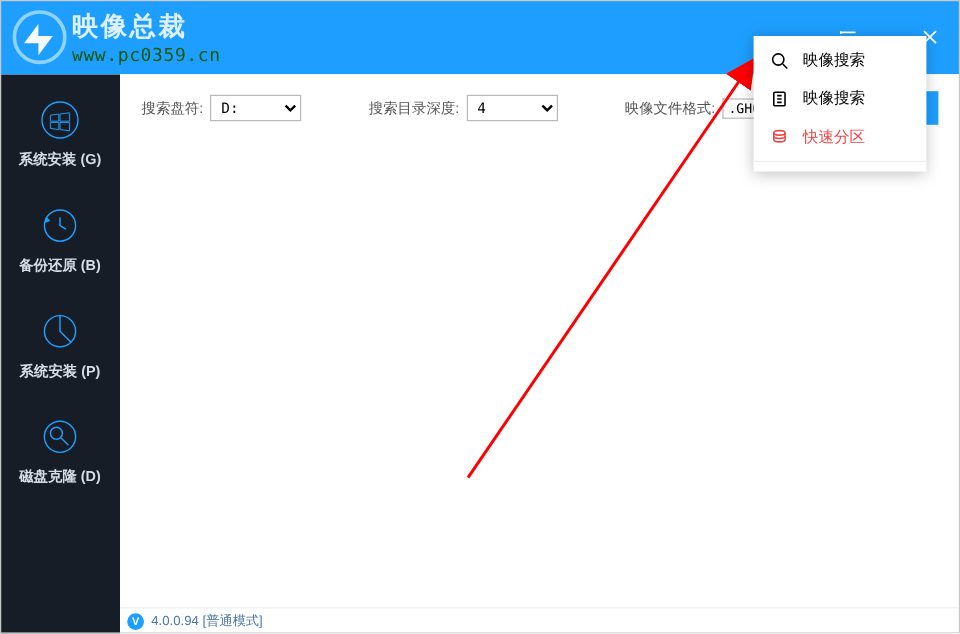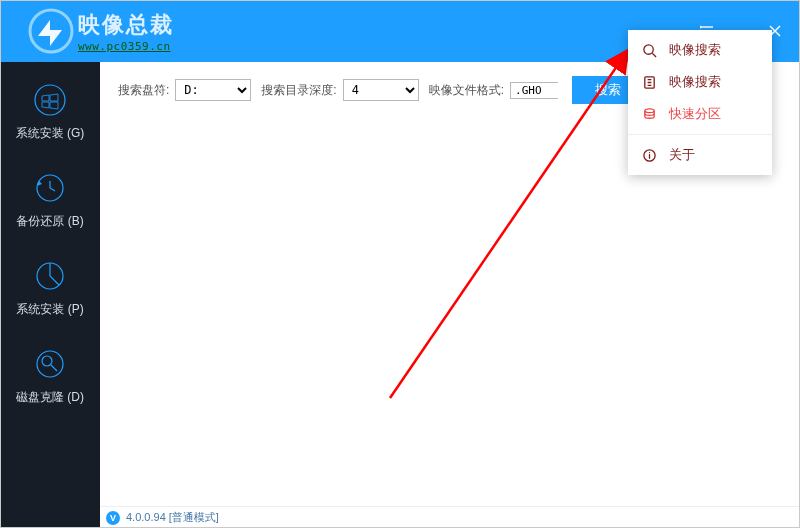--- a/index.html
+++ b/index.html
@@ -1,52 +1,52 @@
 <!DOCTYPE html>
 <html><head>
 <meta charset="utf-8">
 <style>
 * { margin: 0; padding: 0; box-sizing: border-box; }
 body { font-family: "Microsoft YaHei", Arial, sans-serif; font-size: 12px; background: #fff; width: 800px; height: 528px; overflow: hidden; position: relative; }
 
 .title-bar { height: 62px; background: #1e9fff; display: flex; align-items: center; justify-content: space-between; padding: 0 10px 0 0; position: relative; }
-.brand { display: flex; align-items: center; padding-left: 28px; position: relative; }
+.brand { display: flex; align-items: center; padding-left: 10px; position: relative; }
 .brand-logo { width: 46px; height: 46px; position: relative; }
 .brand-logo svg { width: 100%; height: 100%; }
 .brand-text { display: flex; flex-direction: column; margin-left: 4px; }
 .brand-title { font-size: 22px; font-weight: bold; color: #fff; letter-spacing: 2px; opacity: 0.85; }
-.brand-url { font-size: 11px; color: #0a5a0a; font-family: monospace; letter-spacing: 0.5px; text-decoration: underline; }
+.brand-url { font-size: 15px; color: #0a5a0a; font-family: monospace; letter-spacing: 0.5px; }
 
 .win-controls { display: flex; align-items: center; gap: 16px; margin-right: 6px; }
 .win-btn { width: 18px; height: 18px; display: flex; align-items: center; justify-content: center; cursor: pointer; color: #fff; }
 .menu-btn svg, .win-btn svg { width: 14px; height: 14px; stroke: #fff; fill: none; stroke-width: 1.5; }
 
 .body-wrap { display: flex; height: calc(100% - 62px); }
 
 .sidebar { width: 100px; background: #171d27; display: flex; flex-direction: column; padding-top: 6px; }
-.side-item { display: flex; flex-direction: column; align-items: center; justify-content: center; height: 88px; color: #b8c6d9; cursor: pointer; gap: 8px; }
+.side-item { display: flex; flex-direction: column; align-items: center; justify-content: center; height: 88px; color: #b8c6d9; cursor: pointer; gap: 8px; font-weight: bold; }
 .side-item .icon-wrap { width: 34px; height: 34px; display: flex; align-items: center; justify-content: center; }
 .side-item .icon-wrap svg { width: 100%; height: 100%; stroke: #1e9fff; fill: none; stroke-width: 1.2; }
 .side-item .label { font-size: 12px; color: #d6dde6; }
 
 .main { flex: 1; background: #fff; display: flex; flex-direction: column; position: relative; }
-.toolbar { height: 56px; display: flex; align-items: center; padding: 0 18px; gap: 10px; background: #fff; border-bottom: 0; }
+.toolbar { height: 56px; display: flex; align-items: center; padding: 0 18px; gap: 10px; background: #fff; border-bottom: 0; justify-content: space-between; }
 .tool-group { display: flex; align-items: center; gap: 6px; }
 .tool-label { color: #555; white-space: nowrap; }
 .tool-select { width: 76px; height: 22px; font-size: 12px; font-family: monospace; border: 1px solid #b8b8b8; background: #fff; padding: 0 4px; }
 .tool-input { width: 48px; height: 17px; font-size: 11px; font-family: monospace; border: 1px solid #b8b8b8; border-right: none; padding: 0 4px; text-align: left; }
 .search-btn { width: 72px; height: 28px; background: #1e9fff; color: #fff; border: none; cursor: pointer; font-size: 13px; margin-left: 4px; }
 .content-area { flex: 1; background: #fff; }
 
 .status-bar { height: 22px; display: flex; align-items: center; padding: 0 6px; gap: 6px; border-top: 1px solid #eee; }
 .v-badge { width: 14px; height: 14px; border-radius: 50%; background: #1e9fff; color: #fff; font-size: 9px; display: flex; align-items: center; justify-content: center; font-weight: bold; }
 .status-text { font-family: Liberation Sans, sans-serif; color: #4878a8; font-size: 11px; }
 
 .dropdown-menu { position: absolute; top: 30px; right: 28px; width: 144px; background: #fff; box-shadow: 0 2px 12px rgba(0,0,0,0.25); z-index: 30; padding: 4px 0; }
-.menu-item { height: 32px; display: flex; align-items: center; padding: 0 14px; gap: 12px; cursor: pointer; color: #7f1d1d; }
+.menu-item { height: 32px; display: flex; align-items: center; padding: 0 14px; gap: 12px; cursor: pointer; color: #000000; }
 .menu-item.highlight { color: #ef4444; }
 .menu-sep { height: 1px; background: #eee; margin: 4px 0; }
 .menu-item .micon { width: 15px; height: 15px; display: flex; align-items: center; justify-content: center; }
 .menu-item .micon svg { width: 15px; height: 15px; stroke: currentColor; fill: none; stroke-width: 1.4; }
 .menu-item .mlabel { font-size: 13px; }
 
 .arrow-annotation { position: absolute; top: 48px; left: 380px; z-index: 25; pointer-events: none; }
 .arrow-annotation svg { width: 260px; height: 360px; overflow: visible; }
 
 .watermark-border { position: absolute; inset: 0; border: 1px solid #c9c9c9; pointer-events: none; z-index: 40; }
@@ -112,29 +112,20 @@
     <span class="micon">
         <svg viewBox="0 0 16 16">
           <ellipse cx="8" cy="4" rx="5" ry="2"></ellipse>
           <path d="M3 4v6c0 1.1 2.2 2 5 2s5-.9 5-2V4"></path>
           <path d="M3 7c0 1.1 2.2 2 5 2s5-.9 5-2"></path>
         </svg>
       </span>
     <span class="mlabel">快速分区</span>
   </div>
   <div class="menu-sep"></div>
-  <div class="menu-item">
-    <span class="micon">
-        <svg viewBox="0 0 16 16">
-          <circle cx="8" cy="8" r="6"></circle>
-          <path d="M8 5v0M8 7v4" stroke-linecap="round"></path>
-        </svg>
-      </span>
-    <span class="mlabel">关于</span>
-  </div>
 </div>
 
 <div class="arrow-annotation">
   <svg viewBox="0 0 260 360">
     <defs>
         <marker id="ah" markerWidth="12" markerHeight="12" refX="9" refY="5" orient="auto">
           <path d="M0 0 L10 5 L0 10 Z" fill="#ff0000"></path>
         </marker>
       </defs>
     <line x1="10" y1="350" x2="248" y2="2" stroke="#ff0000" stroke-width="2.5" marker-end="url(#ah)"></line>

